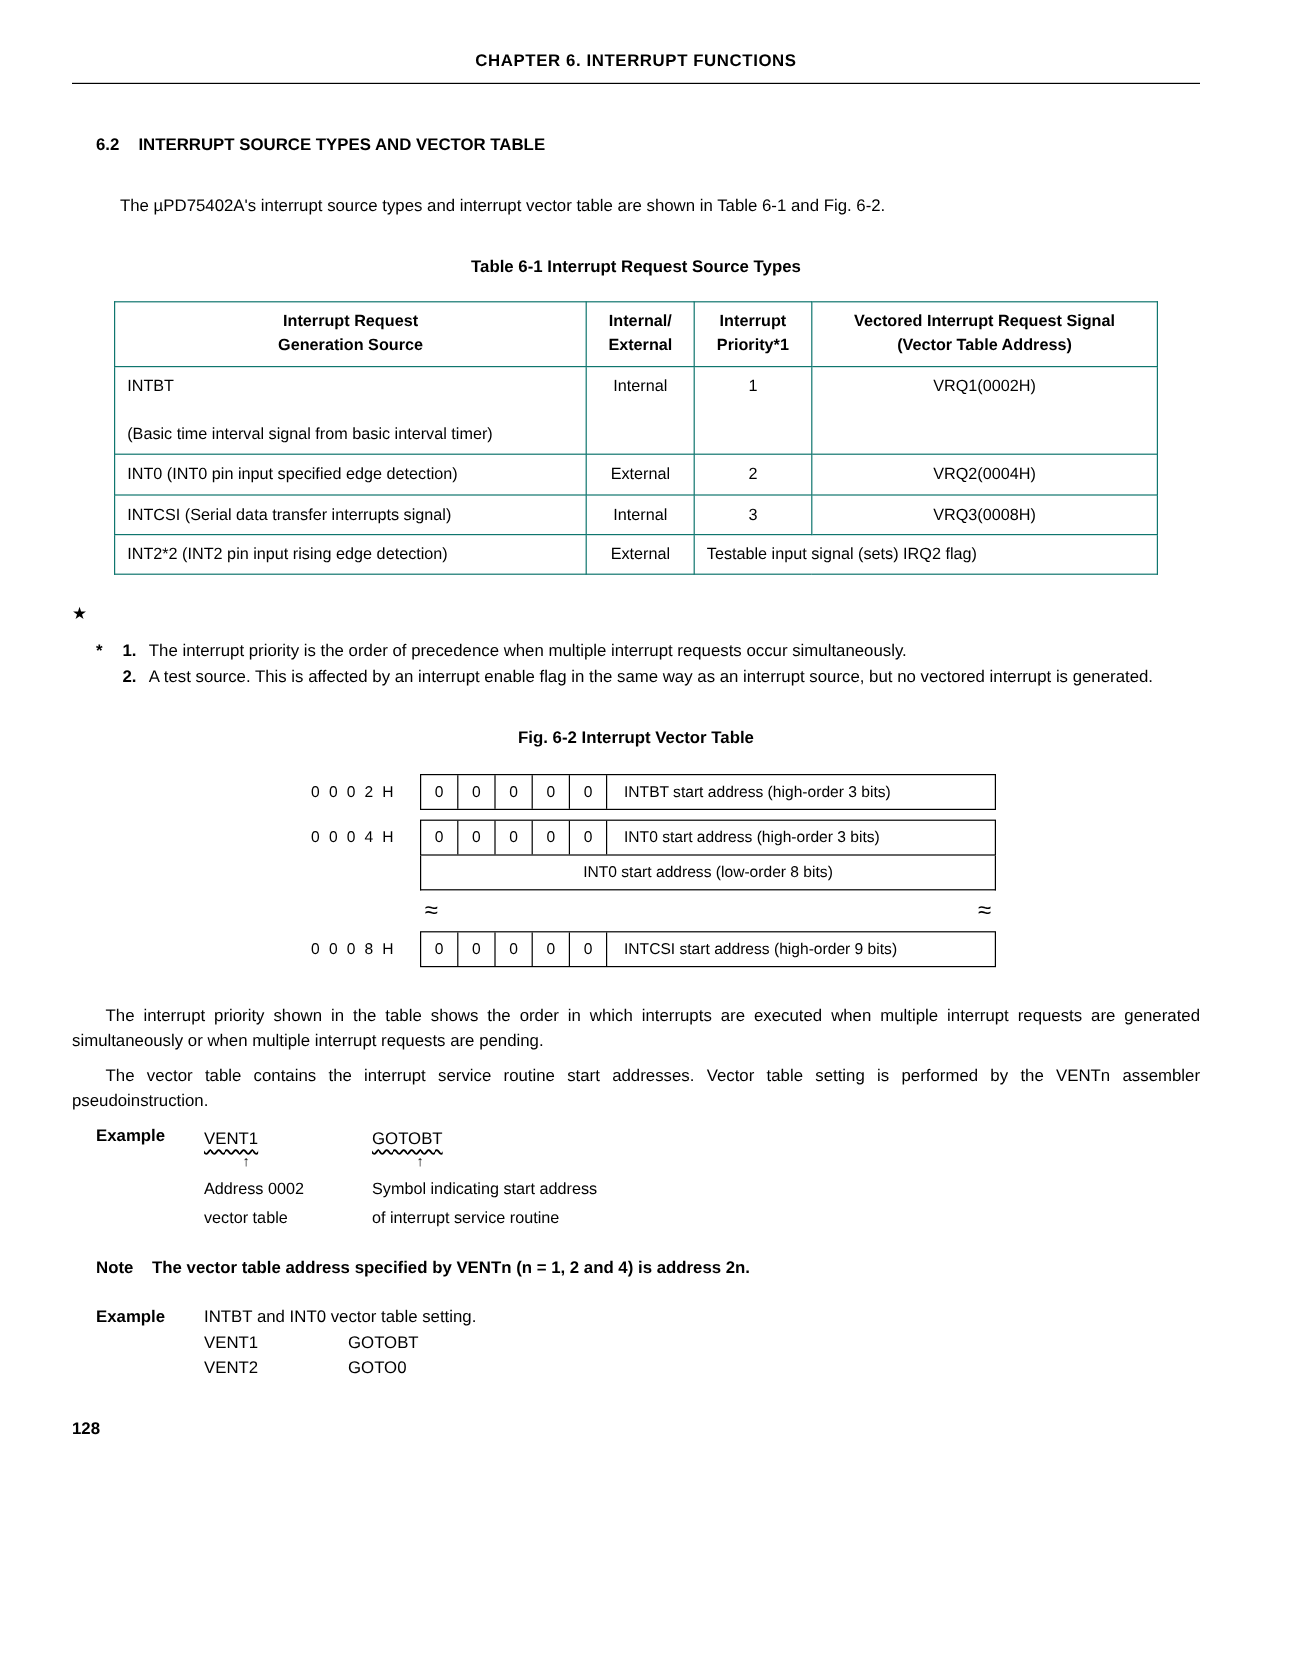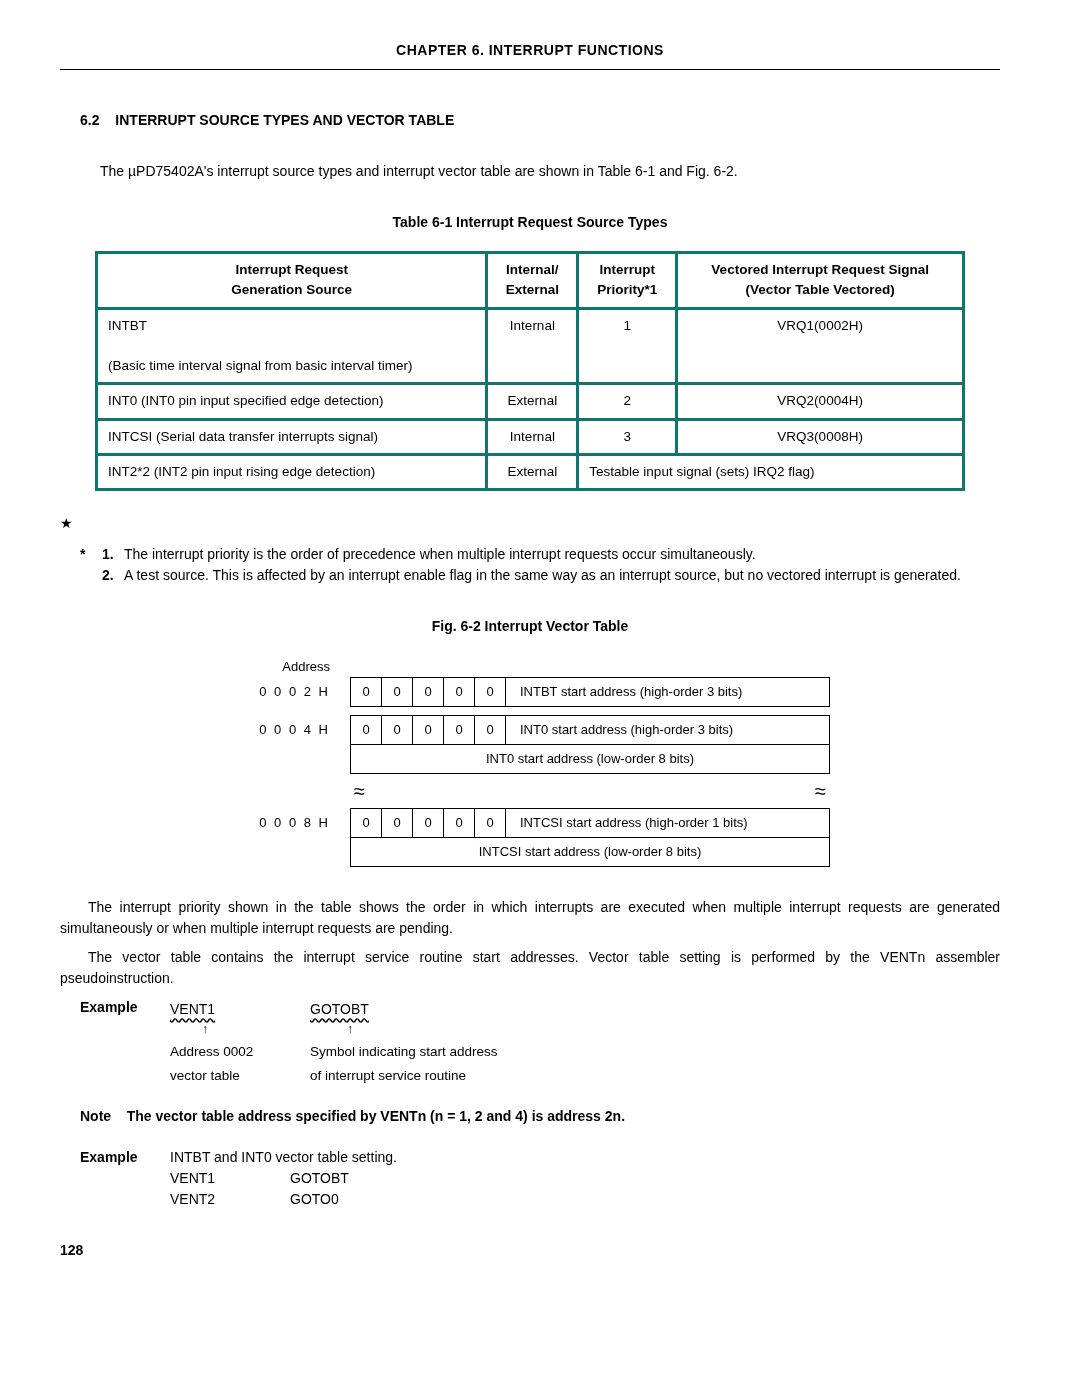--- a/index.html
+++ b/index.html
@@ -31,21 +31,21 @@
   .section-num { display:inline-block; margin-right: 12px;}
   .intro-para { padding-left: 40px; margin-bottom: 30px; }
   .table-title { text-align:center; font-weight:bold; margin:20px 0 18px 0; }
   table.irq {
     border-collapse: collapse;
     margin: 0 auto 22px auto;
     width: 870px;
     font-size: 13.5px;
   }
   table.irq th, table.irq td {
-    border: 3px solid #0f766e;
+    border: 1px solid #0f766e;
     padding: 6px 10px;
     vertical-align: top;
     text-align: center;
   }
   table.irq .left { text-align:left; }
   .notes { margin: 10px 0 30px 0; padding-left: 20px; }
   .notes-wrap { position:relative; }
   .note-row { display:flex; }
   .note-row .ast { width:22px; font-weight:bold;}
   .note-row .num { width:22px; font-weight:bold;}
@@ -100,21 +100,21 @@
     <th>
       <span>Interrupt Request</span><br><span>Generation Source</span>
     </th>
     <th>
       <span>Internal/</span><br><span>External</span>
     </th>
     <th>
       <span>Interrupt</span><br><span>Priority*1</span>
     </th>
     <th>
-      <span>Vectored Interrupt Request Signal</span><br><span>(Vector Table Vectored)</span>
+      <span>Vectored Interrupt Request Signal</span><br><span>(Vector Table Address)</span>
     </th>
   </tr>
   <tr>
     <td class="left">
       <span>INTBT</span><br><br>
       <span>(Basic time interval signal from basic interval timer)</span>
     </td>
     <td>Internal</td>
     <td>1</td>
     <td>VRQ1(0002H)</td>
@@ -151,24 +151,20 @@
       <div class="ast"></div>
       <div class="num">2.</div>
       <div class="txt">A test source. This is affected by an interrupt enable flag in the same way as an interrupt source, but no vectored interrupt is generated.</div>
     </div>
   </div>
 </div>
 
 <div class="fig-title">Fig. 6-2 Interrupt Vector Table</div>
 
 <div class="vt-wrap">
-  <div class="vt-row">
-      <div class="vt-addr-label">Address</div>
-      <div style="flex:1"></div>
-    </div>
 
   <div class="vt-row">
     <div class="vt-addr">0 0 0 2 H</div>
     <div class="vt-cells">
       <div class="vt-bit">0</div>
       <div class="vt-bit">0</div>
       <div class="vt-bit">0</div>
       <div class="vt-bit">0</div>
       <div class="vt-bit">0</div>
       <div class="vt-desc">INTBT start address (high-order 3 bits)</div>
@@ -205,26 +201,25 @@
   </div>
 
   <div class="vt-row">
     <div class="vt-addr">0 0 0 8 H</div>
     <div class="vt-cells">
       <div class="vt-bit">0</div>
         <div class="vt-bit">0</div>
         <div class="vt-bit">0</div>
         <div class="vt-bit">0</div>
         <div class="vt-bit">0</div>
-      <div class="vt-desc">INTCSI start address (high-order 1 bits)</div>
-    </div>
-  </div>
-  <div class="vt-row">
-    <div class="vt-addr"></div>
-    <div class="vt-full">INTCSI start address (low-order 8 bits)</div>
+      <div class="vt-desc">INTCSI start address (high-order 9 bits)</div>
+    </div>
+  </div>
+  <div class="vt-row">
+    <div class="vt-addr"></div>
   </div>
 </div>
 
 <div class="body-para indent">The interrupt priority shown in the table shows the order in which interrupts are executed when multiple interrupt requests are generated simultaneously or when multiple interrupt requests are pending.</div>
 <div class="body-para indent">The vector table contains the interrupt service routine start addresses. Vector table setting is performed by the VENTn assembler pseudoinstruction.</div>
 
 <div class="example-block">
   <div class="example-lead">
     <div class="ex-label">Example</div>
     <div class="ex-body">

